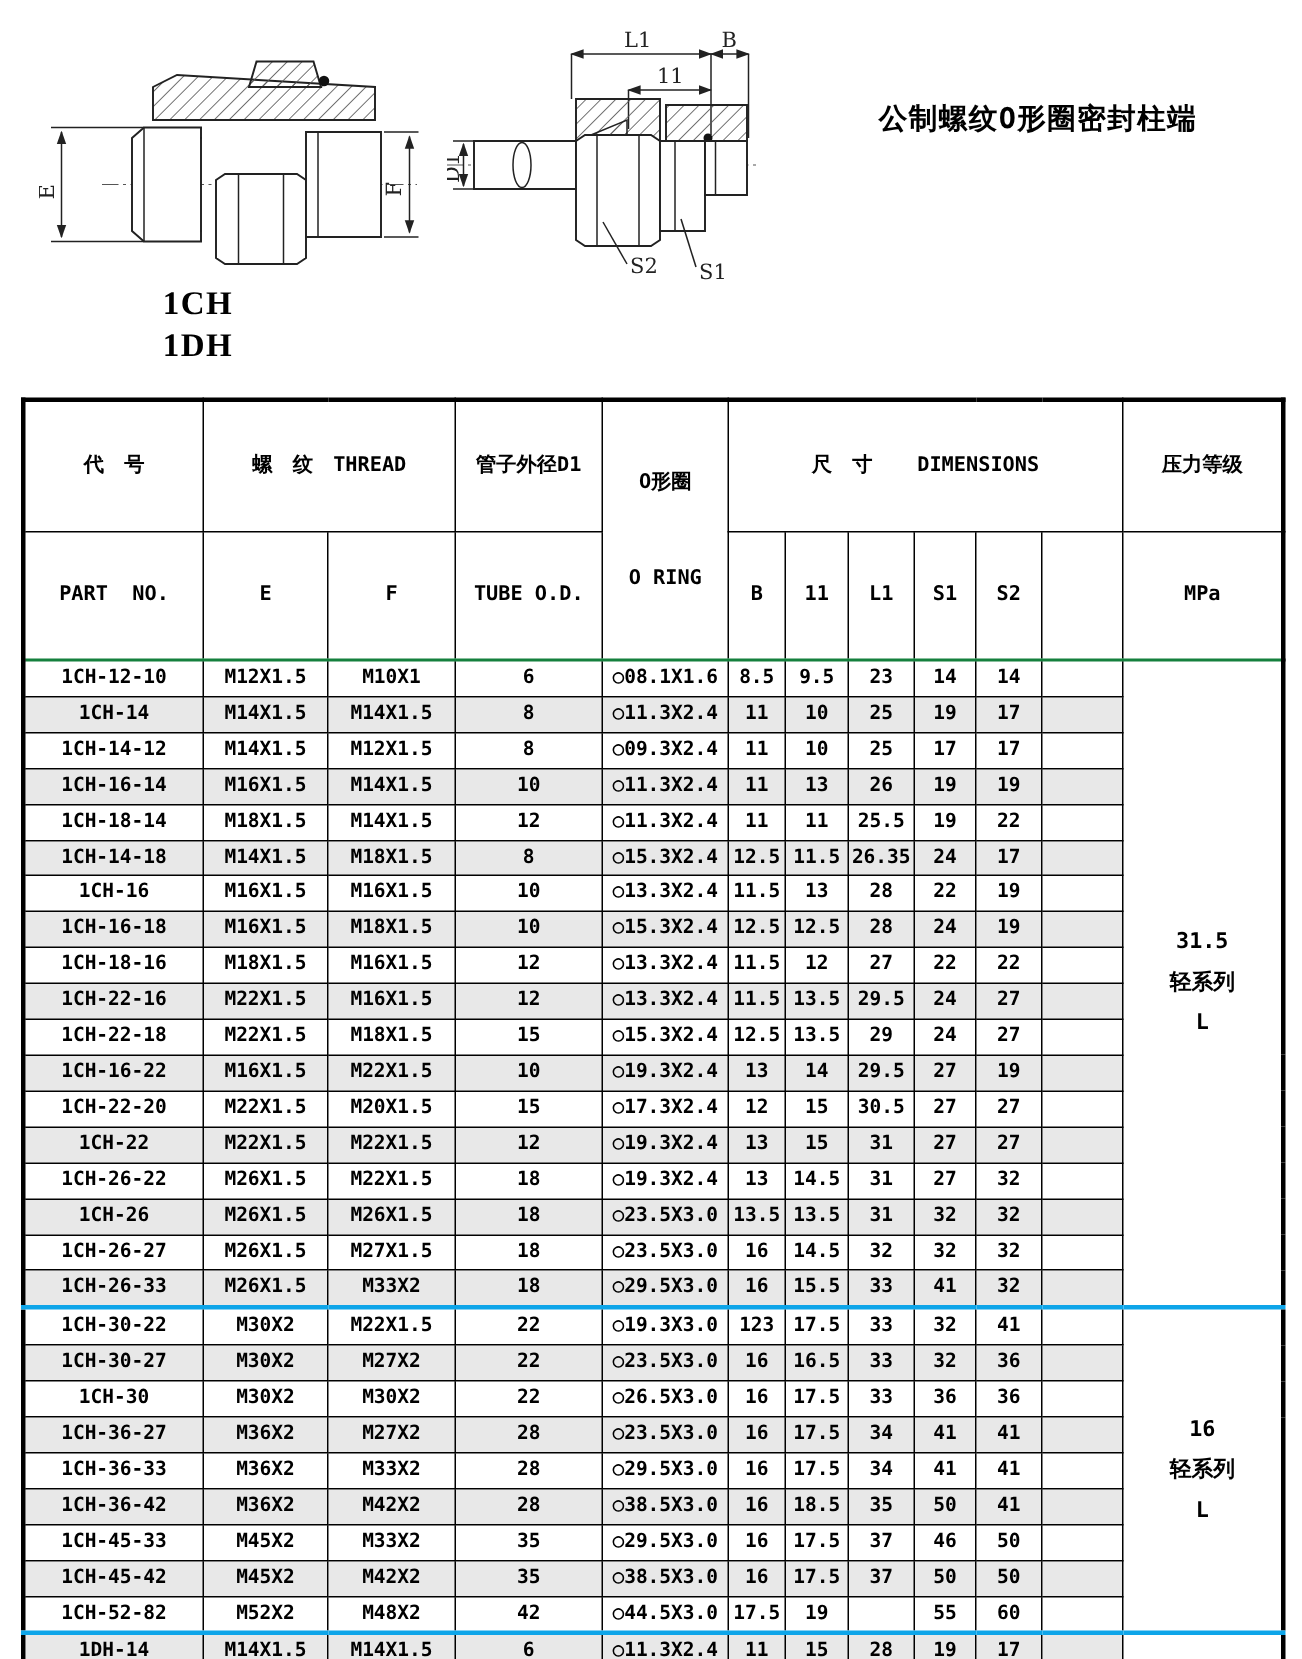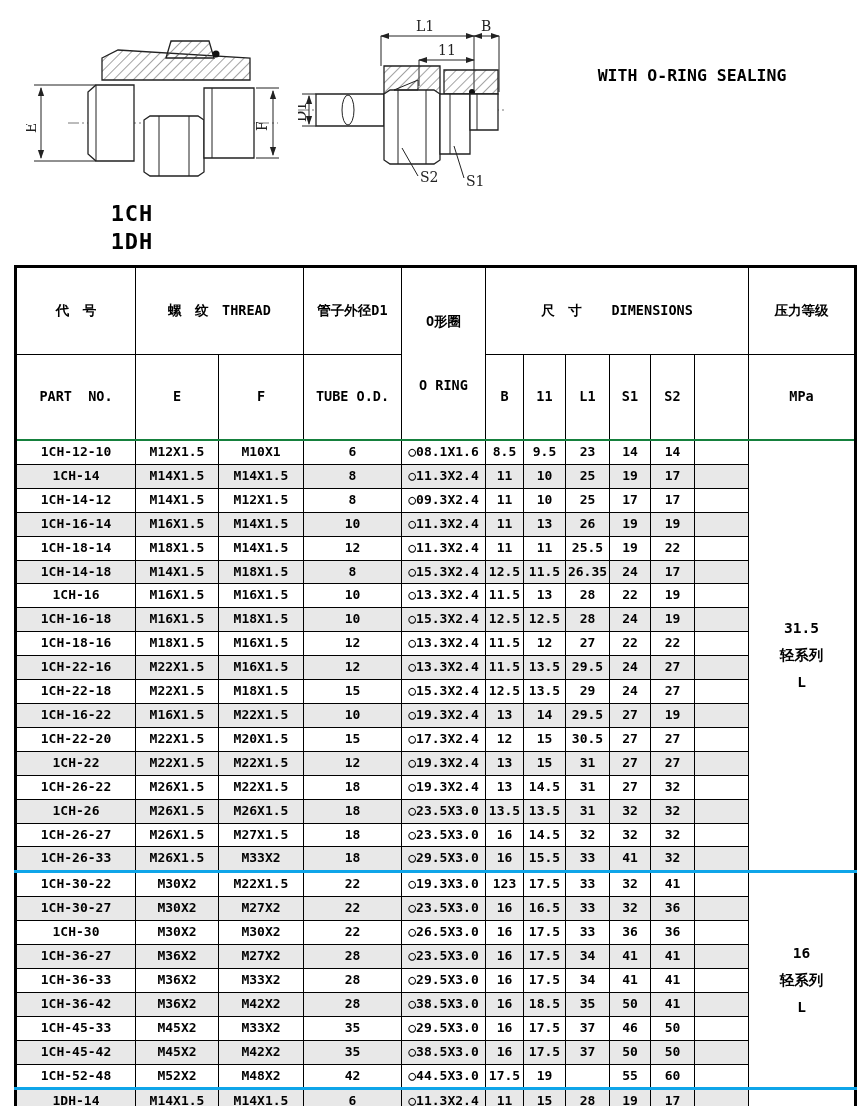--- a/index.html
+++ b/index.html
@@ -5,21 +5,21 @@
   html,body{margin:0;padding:0;background:#fff;}
   .page{
     position:relative;width:868px;height:1106px;background:#fff;overflow:hidden;
     font-family:"DejaVu Sans Mono","Liberation Mono",monospace;color:#000;
   }
   
   .drawing{position:absolute;}
   .drawing-left{left:26px;top:28px;}
   .drawing-right{left:298px;top:10px;}
   .model-labels{position:absolute;text-align:center;font-weight:bold;font-size:22px;line-height:28px;letter-spacing:1px;}
-  .model-labels-left{left:93px;top:200px;width:78px;}
+  .model-labels-left{left:93px;top:188px;width:78px;font-family:Liberation Serif, serif;}
   .model-labels-right{left:405px;top:188px;width:95px;}
   .title-block{position:absolute;left:572px;top:66px;width:240px;text-align:center;font-weight:bold;}
   .title-cn{font-size:19px;letter-spacing:1px;margin-bottom:12px;}
   .title-en{font-size:16.5px;margin-bottom:12px;white-space:nowrap;}
   
   table.parts{
     position:absolute;left:14px;top:265px;width:840px;
     border-collapse:collapse;table-layout:fixed;
     border:3px solid #000;
   }
@@ -128,21 +128,21 @@
     <line x1="156" y1="136" x2="166" y2="168" stroke="#222" stroke-width="1"></line>
     <text x="168" y="176">S1</text>
   </svg>
 
   <div class="model-labels model-labels-left">
     <div>1CH</div>
     <div>1DH</div>
   </div>
 
   <div class="title-block">
-    <div class="title-en">WITH O-RING SEALING</div>
+    <div class="title-cn">公制螺纹O形圈密封柱端</div>
   </div>
 
   <table class="parts">
     <colgroup>
       <col style="width:120px">
         <col style="width:83px">
         <col style="width:85px">
       <col style="width:98px">
         <col style="width:84px">
         <col style="width:38px">
@@ -514,21 +514,21 @@
           <td>35</td>
           <td>○38.5X3.0</td>
           <td>16</td>
           <td>17.5</td>
           <td>37</td>
           <td>50</td>
           <td>50</td>
           <td></td>
         </tr>
         <tr>
-          <td>1CH-52-48</td>
+          <td>1CH-52-82</td>
           <td>M52X2</td>
           <td>M48X2</td>
           <td>42</td>
           <td>○44.5X3.0</td>
           <td>17.5</td>
           <td>19</td>
           <td></td>
           <td>55</td>
           <td>60</td>
           <td></td>

